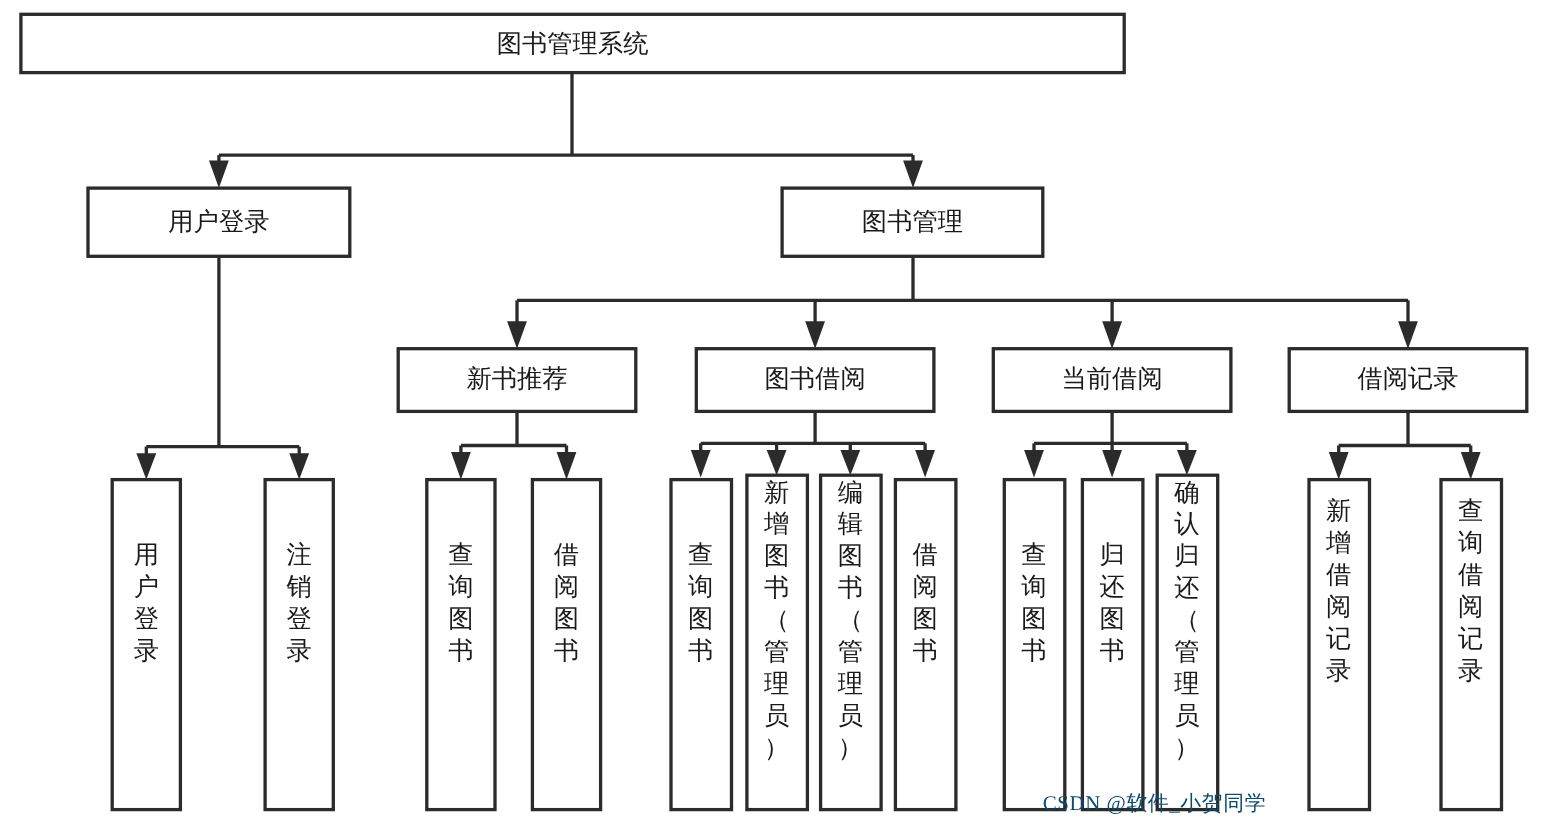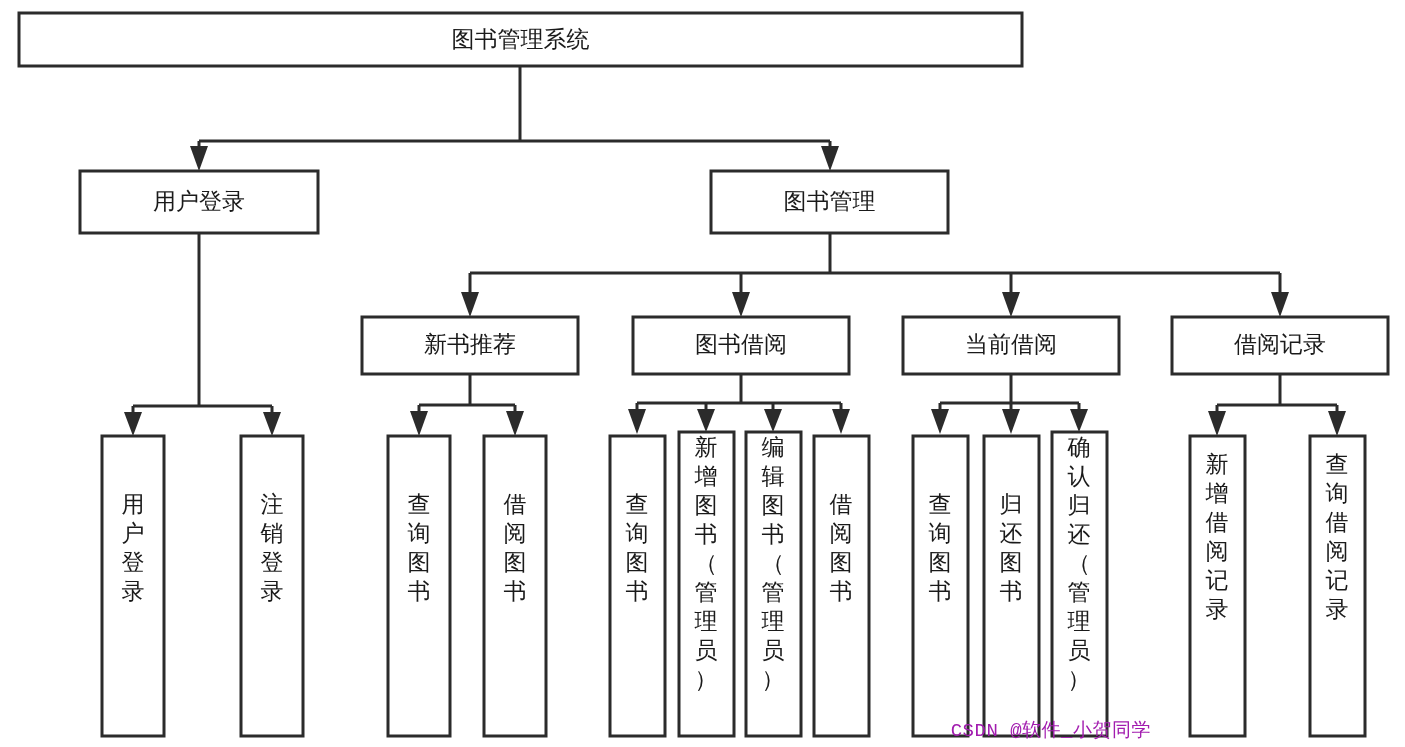--- a/index.html
+++ b/index.html
@@ -52,23 +52,23 @@
   .node-label-vert {
     font-family: "Liberation Sans", "DejaVu Sans", sans-serif;
     fill: #1a1a1a;
     font-size: 23px;
     text-anchor: middle;
   }
   .watermark {
     position: absolute;
     right: 8px;
     bottom: 4px;
-    font-family: Liberation Mono, monospace;
+    font-family: Liberation Serif, serif;
     font-size: 19px;
-    color: #a21caf;
+    color: #0c4a6e;
     white-space: nowrap;
     letter-spacing: 0.5px;
     pointer-events: none;
   }
 </style>
 </head>
 <body>
 
 <div id="diagram-root">
 

